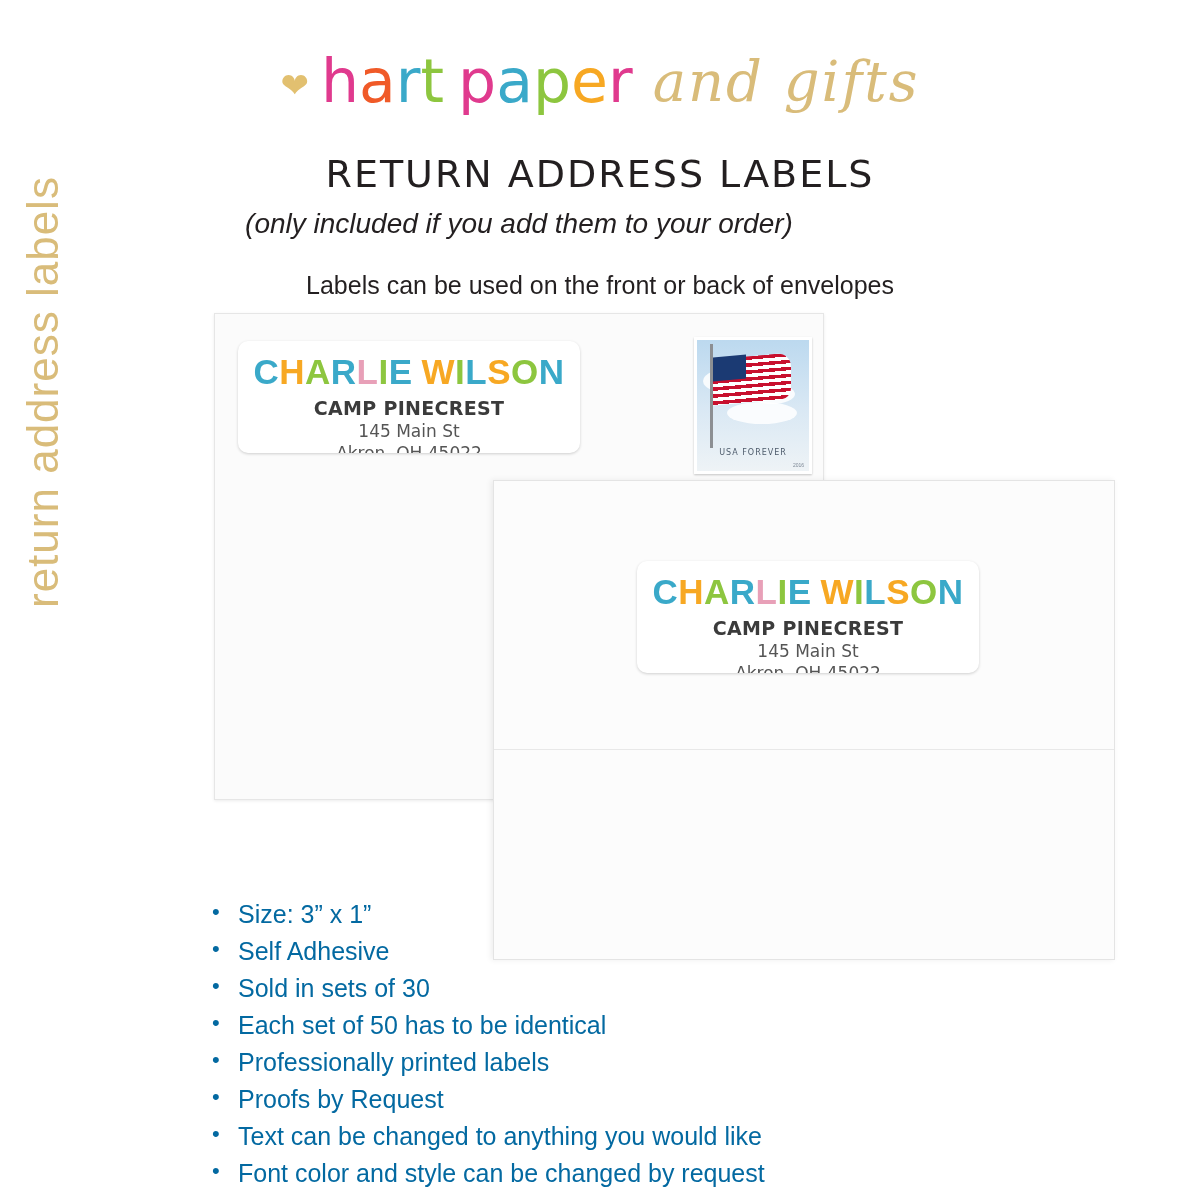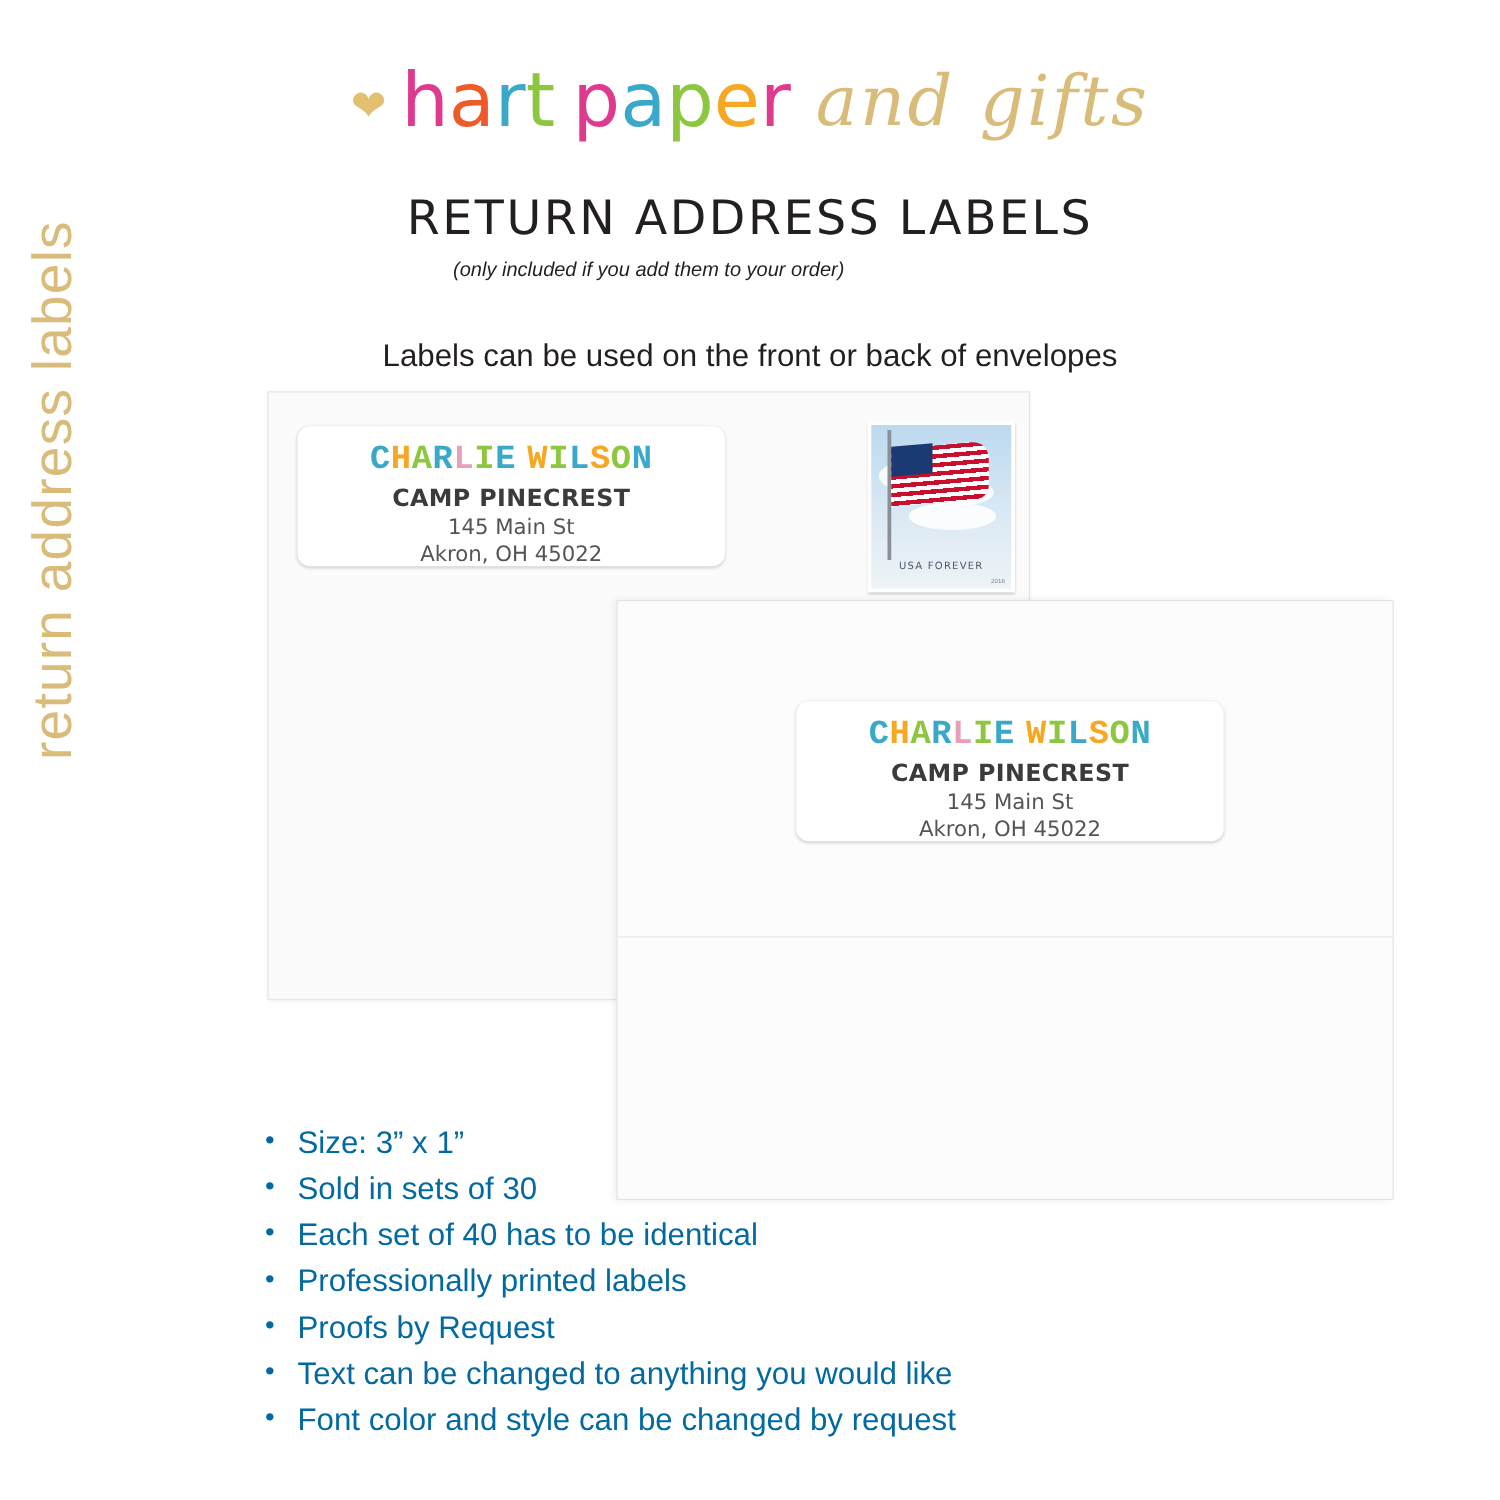--- a/index.html
+++ b/index.html
@@ -69,21 +69,21 @@
     letter-spacing: 2px;
     color: #231f20;
     font-family: "DejaVu Sans", sans-serif;
   }
   .subtitle {
     position: absolute;
     top: 208px;
     left: 0;
     width: 1038px;
     text-align: center;
-    font-size: 16px;
+    font-size: 28px;
     font-style: italic;
     color: #231f20;
   }
   .usage {
     position: absolute;
     top: 258px;
     left: 0;
     width: 1200px;
     text-align: center;
     font-size: 25px;
@@ -151,22 +151,22 @@
     width: 342px;
     height: 112px;
   }
   .label-2 {
     left: 637px;
     top: 561px;
     width: 342px;
     height: 112px;
   }
   .label .name {
-    font-family: Liberation Mono, monospace;
-    font-size: 27px;
+    font-family: Liberation Sans, sans-serif;
+    font-size: 35px;
     font-weight: bold;
     letter-spacing: 0.5px;
     margin-top: 13px;
     line-height: 1.05;
   }
   .label .name .c1 { color: #3aa9c9; }
   .label .name .c2 { color: #f7a823; }
   .label .name .c3 { color: #8dc63f; }
   .label .name .c4 { color: #3aa9c9; }
   .label .name .c5 { color: #e8a0b8; }
@@ -353,20 +353,21 @@
     <span class="c1">C</span><span class="c2">H</span><span class="c3">A</span><span class="c4">R</span><span class="c5">L</span><span class="c6">I</span><span class="c7">E</span><span class="gap"></span><span class="c8">W</span><span class="c9">I</span><span class="c10">L</span><span class="c11">S</span><span class="c12">O</span><span class="c13">N</span>
   </div>
   <div class="line2">CAMP PINECREST</div>
   <div class="line3">145 Main St</div>
   <div class="line4">Akron, OH 45022</div>
 </div>
 
 <div class="bullets">
   <ul>
     <li>Size: 3” x 1”</li>
+    <li>Self Adhesive</li>
     <li>Sold in sets of 30</li>
-    <li>Each set of 40 has to be identical</li>
+    <li>Each set of 50 has to be identical</li>
     <li>Professionally printed labels</li>
     <li>Proofs by Request</li>
     <li>Text can be changed to anything you would like</li>
     <li>Font color and style can be changed by request</li>
   </ul>
 </div>
 
 </body></html>

